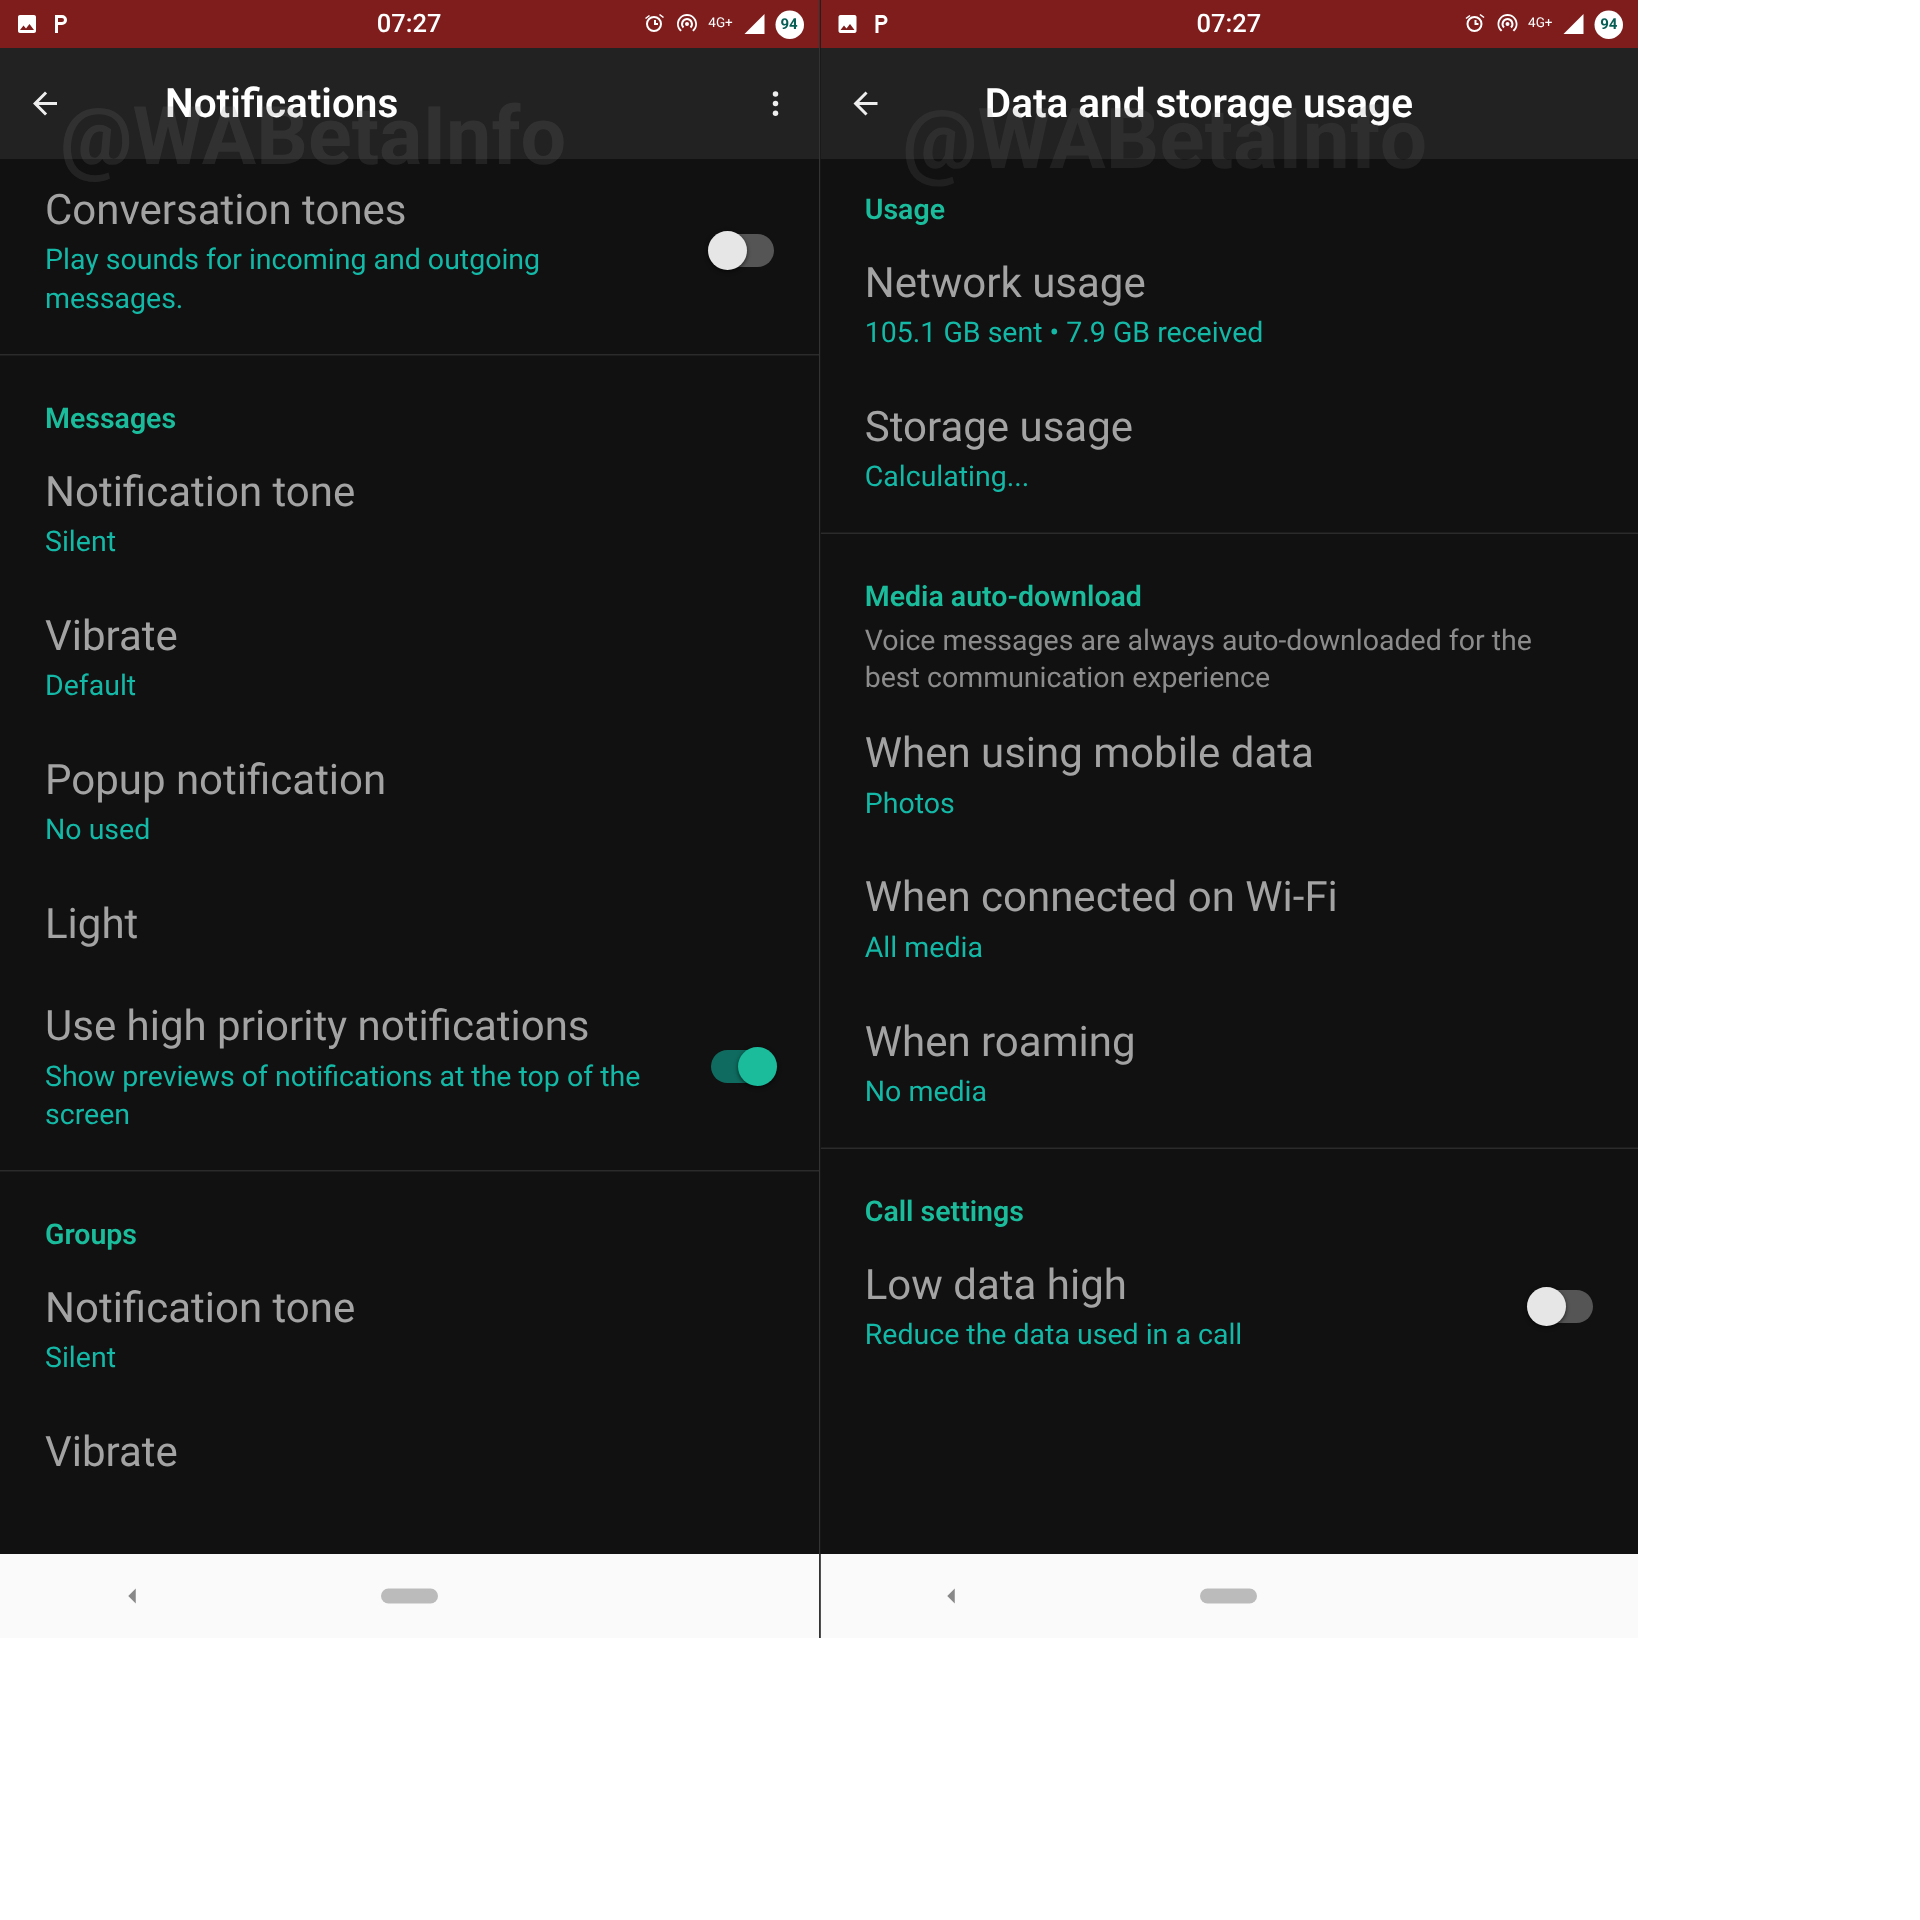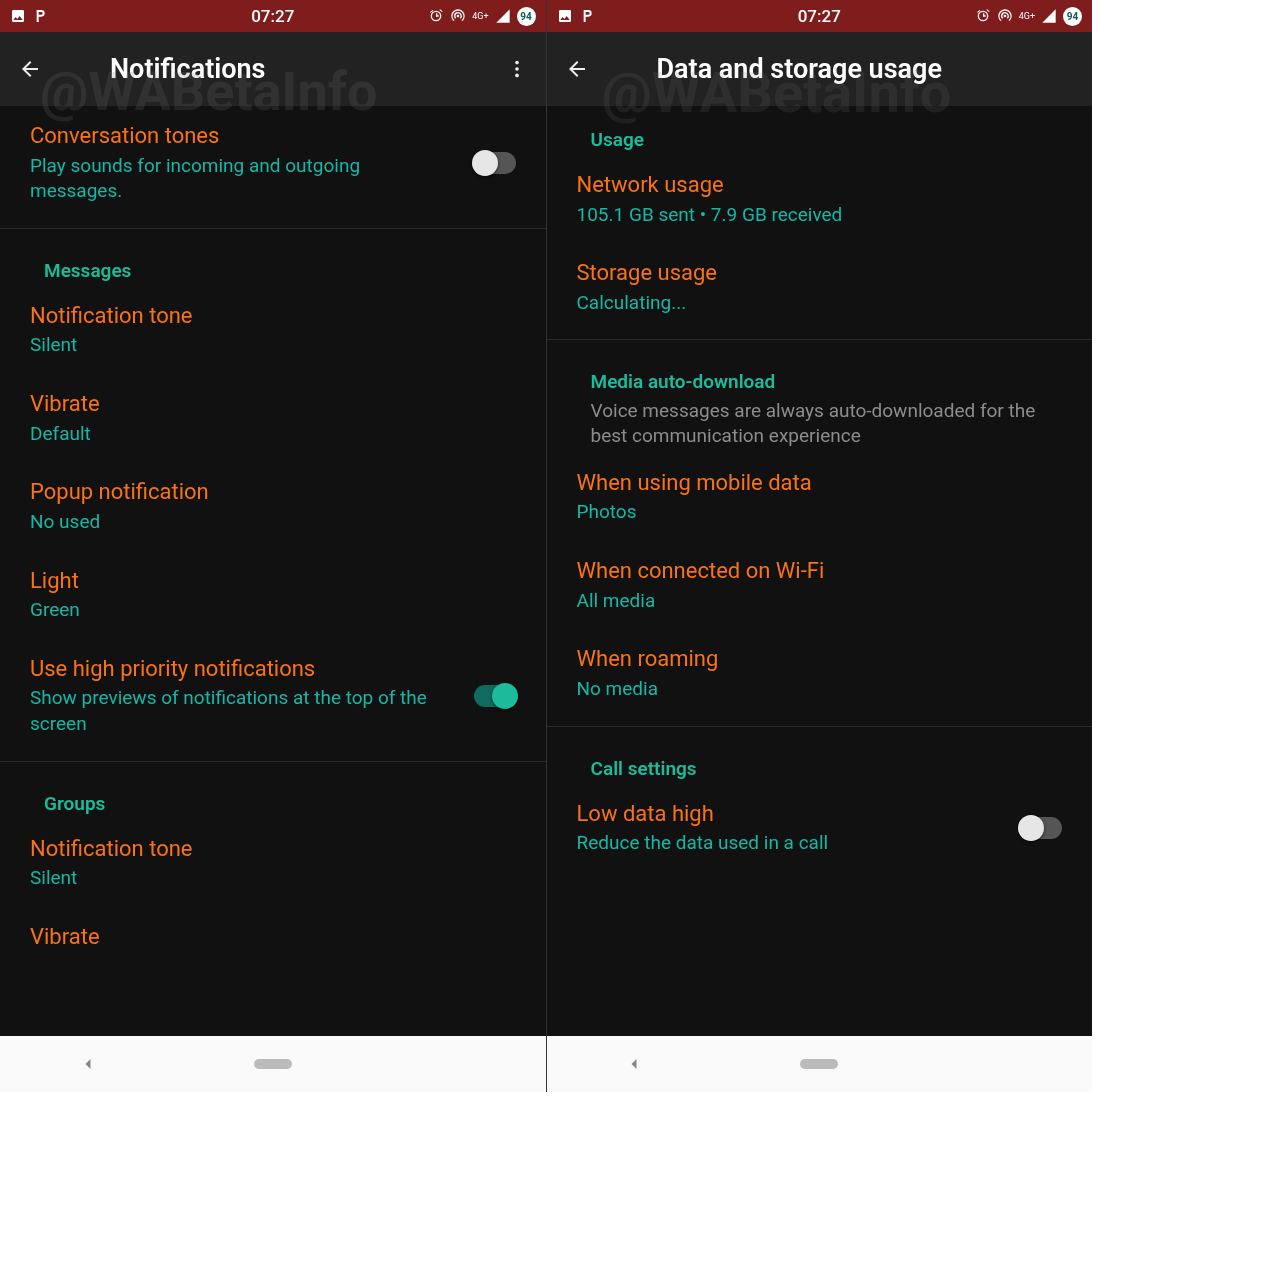--- a/index.html
+++ b/index.html
@@ -11,25 +11,25 @@
   .sb-left, .sb-right { display: flex; align-items: center; gap: 6px; }
   .sb-center { position: absolute; left: 50%; transform: translateX(-50%); font-weight: 500; font-size: 17px; }
   .sb-icon { width: 16px; height: 16px; fill: #fff; }
   .sb-badge { background: #fff; color: #075e54; border-radius: 50%; width: 19px; height: 19px; font-size: 10px; display: flex; align-items: center; justify-content: center; font-weight: bold; }
   .appbar { height: 74px; background: #222; display: flex; align-items: center; padding: 0 18px; gap: 26px; color: #fff; }
   .appbar-title { font-size: 27px; font-weight: 600; flex: 1; margin-left: 42px; }
   .appbar-icon { width: 24px; height: 24px; fill: #eee; }
   .dots-icon { width: 22px; height: 22px; }
   .content { flex: 1; overflow: hidden; background: #111; }
   .row { padding: 16px 30px; }
-  .row .title { color: #f97316; font-size: 22px; line-height: 1.3; }
+  .row .title { color: #a3a3a3; font-size: 28px; line-height: 1.3; }
   .row .sub { color: #14b8a6; font-size: 19px; line-height: 1.35; margin-top: 2px; }
   .row.switch { display: flex; align-items: center; gap: 18px; }
   .row.switch .text { flex: 1; }
-  .section-header { color: #1abc9c; font-size: 19px; font-weight: 600; padding: 22px 30px 4px; margin-left: 14px; }
+  .section-header { color: #1abc9c; font-size: 19px; font-weight: 600; padding: 22px 30px 4px; }
   .section-header.with-caption .cap { color: #8c8c8c; font-size: 19px; font-weight: 400; margin-top: 6px; line-height: 1.3; }
   .divider { height: 1px; background: #2b2b2b; margin: 8px 0; }
   .toggle { width: 42px; height: 22px; border-radius: 11px; position: relative; }
   .toggle.off { background: #555; }
   .toggle.off::after { content: ""; position: absolute; left: -2px; top: -2px; width: 26px; height: 26px; background: #e6e6e6; border-radius: 50%; box-shadow: 0 1px 3px rgba(0,0,0,0.6); }
   .toggle.on { background: #0f6b5f; }
   .toggle.on::after { content: ""; position: absolute; right: -2px; top: -2px; width: 26px; height: 26px; background: #1abc9c; border-radius: 50%; box-shadow: 0 1px 3px rgba(0,0,0,0.6); }
   .navbar { height: 56px; background: #fafafa; display: flex; align-items: center; justify-content: space-around; }
   .nav-back { width: 20px; height: 20px; }
   .nav-pill { width: 38px; height: 10px; background: #bbb; border-radius: 5px; }
@@ -110,21 +110,20 @@
         <div class="sub">Default</div>
       </div>
 
       <div class="row">
         <div class="title">Popup notification</div>
         <div class="sub">No used</div>
       </div>
 
       <div class="row">
         <div class="title">Light</div>
-        <div class="sub">Green</div>
       </div>
 
       <div class="row switch">
         <div class="text">
           <div class="title">Use high priority notifications</div>
           <div class="sub">Show previews of notifications at the top of the screen</div>
         </div>
         <div class="toggle on"></div>
       </div>
 

